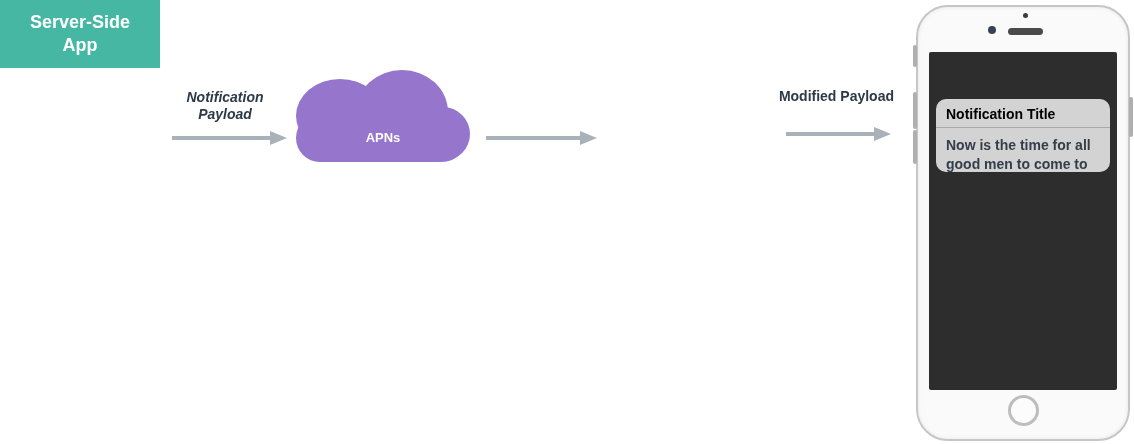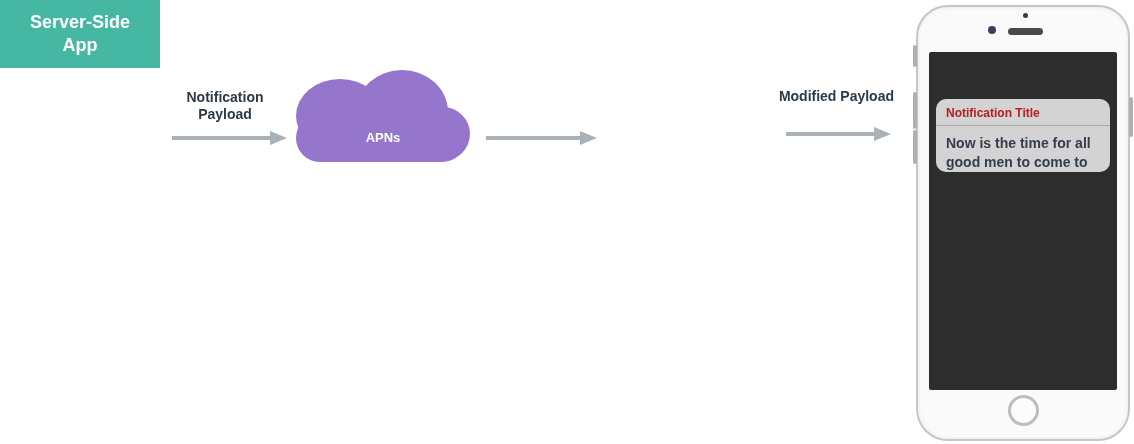--- a/index.html
+++ b/index.html
@@ -42,21 +42,21 @@
 
   
   .flow-label {
     position: absolute;
     text-align: center;
     font-weight: bold;
     font-size: 14px;
     line-height: 1.18;
     color: #2C3A47;
   }
-  .label-notification { left: 165px; top: 89px; width: 120px; }
+  .label-notification { left: 165px; top: 89px; width: 120px; font-style: italic; }
   .label-modified     { left: 778px; top: 88px; width: 116px; text-align: right; }
 
   
   .arrow-svg { position: absolute; overflow: visible; }
   .arrow-1 { left: 170px; top: 128px; }
   .arrow-2 { left: 484px; top: 128px; }
   .arrow-3 { left: 784px; top: 124px; }
 
   
   .cloud-svg { position: absolute; left: 290px; top: 70px; }
@@ -113,23 +113,23 @@
 
   .notification-card {
     position: absolute; left: 7px; top: 47px;
     width: 174px; height: 73px;
     background: #D3D3D3;
     border-radius: 10px;
     overflow: hidden;
   }
   .notif-title {
     padding: 7px 10px 5px 10px;
-    font-size: 12px;
-    font-weight: bold;
-    color: #b91c1c;
+    font-size: 14px;
+    font-weight: bold;
+    color: #000000;
   }
   .notif-divider { height: 1px; background: #A9A9A9; }
   .notif-body {
     padding: 8px 10px;
     font-size: 14px;
     font-weight: bold;
     line-height: 1.35;
     color: #333E4A;
   }
 

